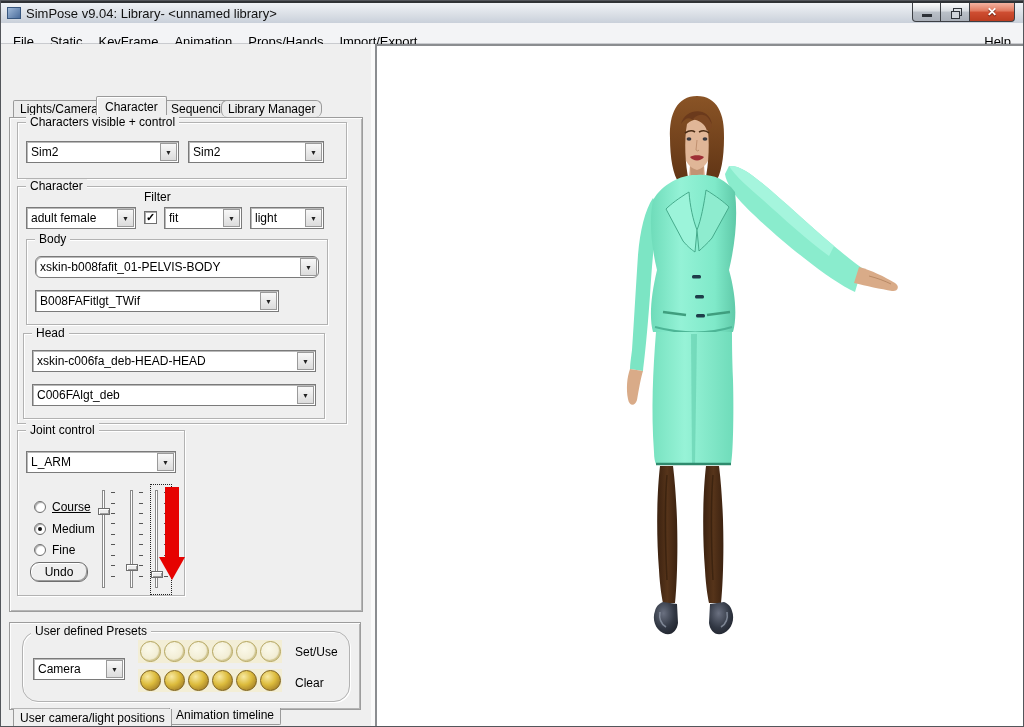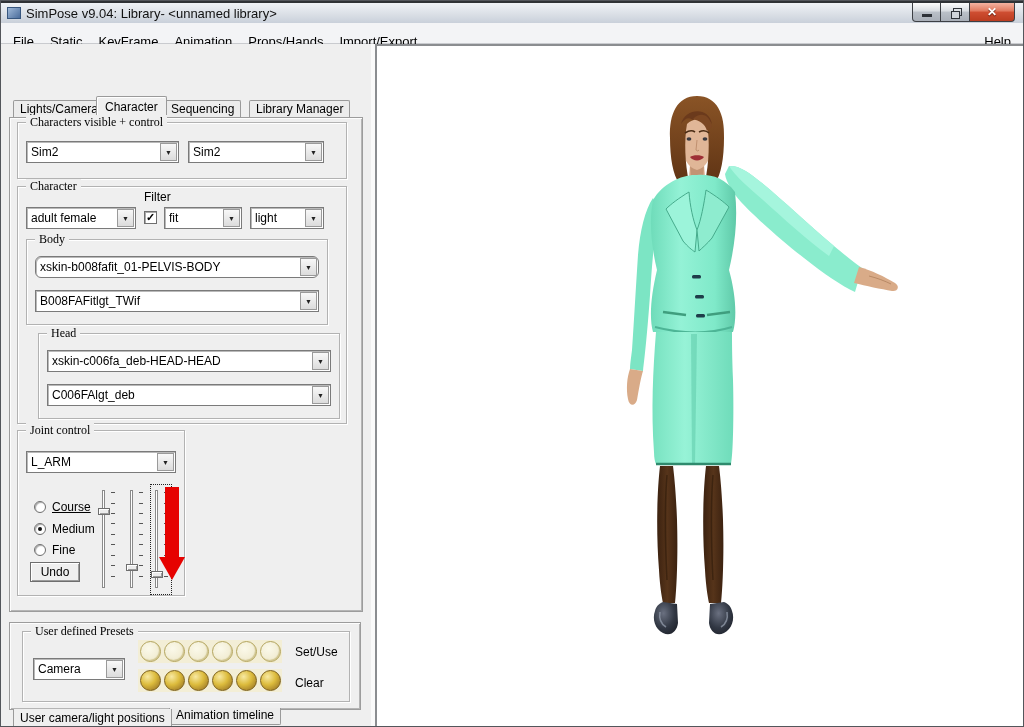--- a/index.html
+++ b/index.html
@@ -33,21 +33,21 @@
   .left-panel { position:relative; width:374px; background:#efefef; border-right:4px solid #fafafa; flex:none; }
   .viewport { flex:1; position:relative; background:#fff; border-left:2px solid #8b8d90; border-top:2px solid #8b8d90; overflow:hidden; }
 
   
   .tab { position:absolute; height:17px; line-height:16px; padding:0 6px; background:#ececec; border:1px solid #9a9a9a; border-bottom:none; border-radius:2px 2px 0 0; top:56px; z-index:1; }
   .tab.active { top:52px; height:22px; line-height:20px; padding:0 8px; background:#efefef; z-index:3; box-shadow:inset 1px 1px 0 #fff; }
   .tabpage { position:absolute; left:8px; top:73px; width:354px; height:495px; border:1px solid #9c9c9c; box-shadow:inset 1px 1px 0 #fdfdfd, inset -1px -1px 0 #b5b5b5; z-index:2; }
 
   
   .grp { position:absolute; border:1px solid #b2b2b2; box-shadow:inset 1px 1px 0 #fff, 1px 1px 0 #fff; }
-  .grp > .lbl { position:absolute; top:-8px; left:8px; background:#efefef; padding:0 4px; font-size:12px; white-space:nowrap;font-family:Liberation Serif, serif; }
+  .grp > .lbl { position:absolute; top:-8px; left:8px; background:#efefef; padding:0 4px; font-size:12px; white-space:nowrap; }
 
   
   .combo { position:absolute; height:22px; background:#fff; border:1px solid #7a7a7a; box-shadow:inset 1px 1px 0 #b9b9b9; }
   .combo .txt { position:absolute; left:4px; top:3px; right:20px; font-size:12px; white-space:nowrap; overflow:hidden; }
   .combo .arw { position:absolute; right:1px; top:1px; bottom:1px; width:17px; background:linear-gradient(#f8f8f8,#dcdcdc); border:1px solid #9a9a9a; display:flex; align-items:center; justify-content:center; font-size:7px; color:#222; }
 
   
   .chk { position:absolute; width:13px; height:13px; background:#fff; border:1px solid #6e6e6e; box-shadow:inset 1px 1px 0 #aaa; font-size:11px; font-weight:bold; line-height:11px; text-align:center; }
   .radio-row { position:absolute; display:flex; align-items:center; }
   .radio { width:12px; height:12px; border-radius:50%; background:#fff; border:1px solid #6e6e6e; box-shadow:inset 1px 1px 1px #aaa; position:relative; flex:none; }
@@ -111,21 +111,21 @@
     <span class="menu-item">Help</span>
   </div>
 
   <div class="main">
 
     <div class="left-panel">
 
       <div class="tab" style="left:12px;">Lights/Camera</div>
       <div class="tab active" style="left:95px;">Character</div>
       <div class="tab" style="left:163px;">Sequencing</div>
-      <div class="tab" style="left:248px;">Library Manager</div>
+      <div class="tab" style="left:220px;border-radius:6px;">Library Manager</div>
       <div class="tabpage"></div>
 
       <div class="grp" style="left:16px; top:78px; width:330px; height:57px; z-index:4;">
         <span class="lbl">Characters visible + control</span>
         <div class="combo" style="left:8px; top:18px; width:153px;">
           <span class="txt">Sim2</span>
           <span class="arw">▼</span>
         </div>
         <div class="combo" style="left:170px; top:18px; width:136px;">
           <span class="txt">Sim2</span>
@@ -150,27 +150,27 @@
           <span class="txt">light</span>
           <span class="arw">▼</span>
         </div>
 
         <div class="grp" style="left:8px; top:52px; width:302px; height:86px;">
           <span class="lbl">Body</span>
           <div class="combo" style="left:8px; top:16px; width:284px;border-radius:6px;">
             <span class="txt">xskin-b008fafit_01-PELVIS-BODY</span>
             <span class="arw">▼</span>
           </div>
-          <div class="combo" style="left:8px; top:50px; width:284px;">
+          <div class="combo" style="left:8px; top:50px; width:244px;">
             <span class="txt">B008FAFitlgt_TWif</span>
             <span class="arw">▼</span>
           </div>
         </div>
 
-        <div class="grp" style="left:20px; top:146px; width:302px; height:86px;">
+        <div class="grp" style="left:5px; top:146px; width:302px; height:86px;">
           <span class="lbl">Head</span>
           <div class="combo" style="left:8px; top:16px; width:284px;">
             <span class="txt">xskin-c006fa_deb-HEAD-HEAD</span>
             <span class="arw">▼</span>
           </div>
           <div class="combo" style="left:8px; top:50px; width:284px;">
             <span class="txt">C006FAlgt_deb</span>
             <span class="arw">▼</span>
           </div>
         </div>
@@ -189,21 +189,21 @@
         </div>
         <div class="radio-row" style="left:10px; top:91px;">
           <span class="radio checked"></span>
           <span>Medium</span>
         </div>
         <div class="radio-row" style="left:10px; top:112px;">
           <span class="radio"></span>
           <span>Fine</span>
         </div>
 
-        <button class="btn97" style="left:12px; top:131px; width:50px; height:20px;">Undo</button>
+        <button class="btn97" style="left:12px; top:131px; width:58px; height:20px;border-radius:9px;">Undo</button>
 
         <div class="vslider" style="left:80px; top:59px;">
           <span class="track"></span>
           <span class="ticks"></span>
           <span class="thumb" style="top: calc(22% - 4px);"></span>
         </div>
         <div class="vslider" style="left:108px; top:59px;">
           <span class="track"></span>
           <span class="ticks"></span>
           <span class="thumb" style="top: calc(80% - 4px);"></span>
@@ -214,21 +214,21 @@
           <span class="ticks"></span>
           <span class="thumb" style="top: calc(87% - 4px);"></span>
         </div>
         <div class="arrow-red" style="left:141px; top:56px;">
           <span class="shaft"></span>
           <span class="head"></span>
         </div>
       </div>
 
       <div class="tabpage2">
-        <div class="grp" style="left:12px; top:8px; width:328px; height:71px;">
+        <div class="grp" style="left:12px; top:8px; width:328px; height:71px;border-radius:16px;">
           <span class="lbl">User defined Presets</span>
           <div class="combo" style="left:10px; top:26px; width:92px;">
             <span class="txt">Camera</span>
             <span class="arw">▼</span>
           </div>
           <div class="preset-row" style="left:115px; top:8px;">
             <div class="preset-cell">
                 <span class="preset-empty"></span>
               </div>
             <div class="preset-cell">

